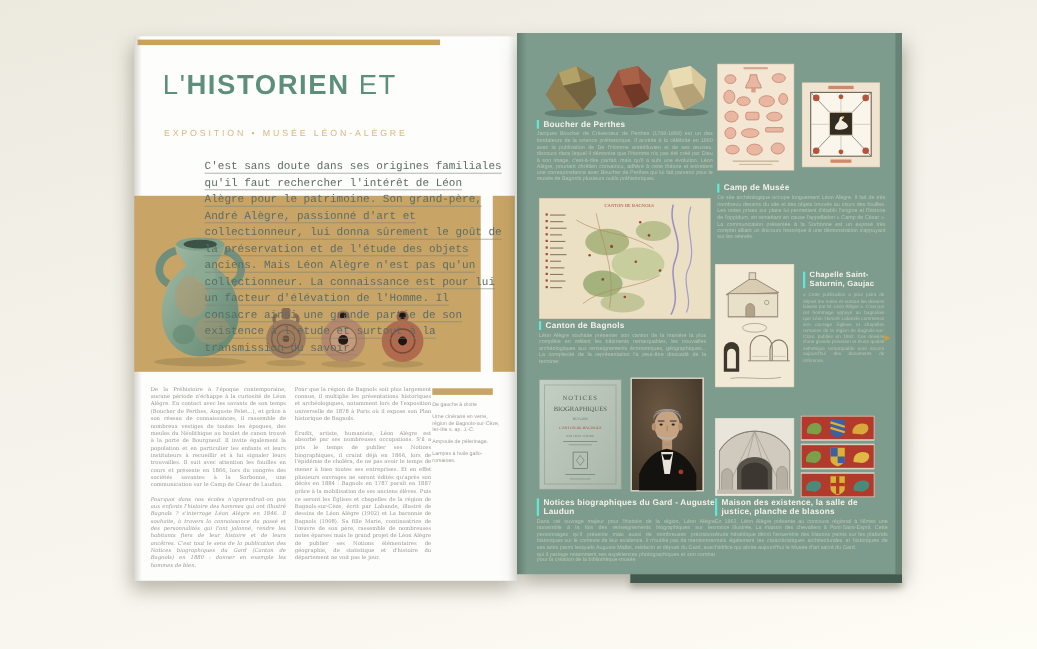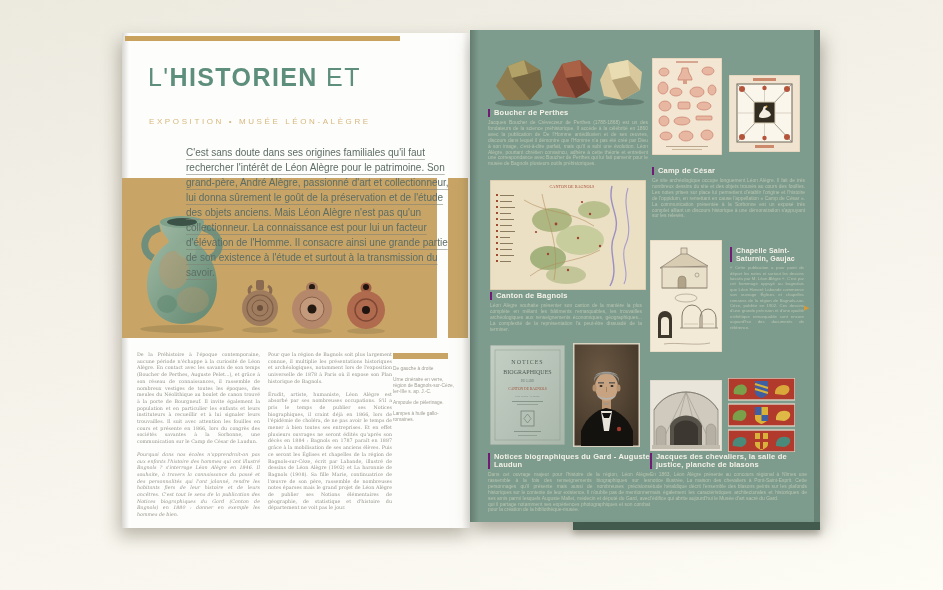--- a/index.html
+++ b/index.html
@@ -27,38 +27,38 @@
   .gold-band{position:absolute;left:0;top:145px;width:315px;height:160px;background:#c8a566;}
   .gold-strip{position:absolute;left:326px;top:145px;width:20px;height:160px;background:#c8a566;}
   .title-block{position:absolute;left:26px;top:33px;color:#5e8e7c;z-index:4;}
   .title-line{font-size:25px;line-height:23px;font-weight:300;letter-spacing:1.4px;white-space:nowrap;}
   .title-line b{font-weight:800;}
   .subtitle{position:absolute;left:27px;top:84px;font-size:8px;letter-spacing:2.6px;
     color:#d7b87e;white-space:nowrap;z-index:4;text-align:center;}
   .intro{position:absolute;left:64px;top:112px;width:274px;z-index:3;
     font-size:10px;line-height:15px;color:#5d6d65;
     text-decoration:underline;text-decoration-color:rgba(125,130,120,.55);
-    text-decoration-thickness:1px;text-underline-offset:3px;}
+    text-decoration-thickness:1px;text-underline-offset:3px;font-family:Liberation Mono, monospace;}
   .art{position:absolute;z-index:2;}
   .jug-art{left:4px;top:175px;}
   .small-art{left:118px;top:243px;}
   .cols{position:absolute;z-index:3;}
   .col{font-family:"DejaVu Serif",serif;font-size:4.8px;line-height:6.7px;color:#97958e;text-align:justify;}
   .col p{margin:0 0 6px;}
   .col .ital{font-style:italic;}
   .col1{left:15px;top:319px;width:123px;}
   .col2{left:146px;top:319px;width:124px;}
   .caption-col{left:271px;top:320px;width:64px;}
   .caption-bar{width:55px;height:6px;background:#c8a566;margin-bottom:7px;}
   .caption-col p{margin:0 0 5px;font-size:4.8px;line-height:6px;color:#a09d93;}
   
   .rp-img{position:absolute;}
   .sec{position:absolute;}
   .sec h3{margin:0 0 3px;font-size:7.5px;line-height:8px;font-weight:bold;color:#f4f1e7;
-    border-left:2px solid #701a75;padding-left:4px;letter-spacing:.2px;}
+    border-left:2px solid #5eead4;padding-left:4px;letter-spacing:.2px;}
   .sec p{margin:0;font-size:4.9px;line-height:5.9px;color:#b9c4b0;text-align:justify;}
   .sec.tiny h3{font-size:7px;line-height:7.6px;}
   .sec.tiny p{font-size:4.3px;line-height:5.4px;}
   .next-arrow{position:absolute;left:334px;top:274px;font-size:7px;color:#d29a3a;line-height:7px;}
 </style>
 </head>
 <body>
 
 <div class="stage">
 
@@ -253,21 +253,21 @@
         <circle cx="35.5" cy="13" r="2.2"></circle>
           <circle cx="35.5" cy="63" r="2.2"></circle>
       </g>
       <rect x="25" y="27" width="21" height="21" fill="#332c20" stroke="#d9cdb4" stroke-width="1"></rect>
       <path d="M30,42 C30,38 33,37 34,34 C34,31 37,30 38,32 L36,34 C38,36 41,36 42,40 C40,43 33,44 30,42 Z" fill="#f2ede0"></path>
       <circle cx="37.5" cy="31.5" r="1" fill="#d9a53a"></circle>
       <rect x="26" y="70" width="19" height="3" fill="#c26b4a" opacity=".75"></rect>
     </svg>
 
     <div class="sec" style="left:182px;top:137px;width:153px">
-      <h3>Camp de César</h3>
+      <h3>Camp de Musée</h3>
       <p>Ce site archéologique occupe longuement Léon Alègre. Il fait de très nombreux dessins du site et des objets trouvés au cours des fouilles. Les notes prises sur place lui permettent d'établir l'origine et l'histoire de l'oppidum, en remettant en cause l'appellation « Camp de César ». La communication présentée à la Sorbonne est un exposé très complet alliant un discours historique à une démonstration s'appuyant sur les relevés.</p>
     </div>
 
     <svg class="rp-img" style="left:180px;top:210px" width="72" height="112" viewBox="0 0 72 112">
       <rect width="72" height="112" fill="#f2e9d7" stroke="#ddd0b5" stroke-width="1"></rect>
       <polygon points="10,28 34,12 58,26" fill="#d8ccb2" stroke="#8b8172" stroke-width=".8"></polygon>
       <rect x="12" y="27" width="45" height="21" fill="#e9e0ca" stroke="#8b8172" stroke-width=".8"></rect>
       <rect x="31" y="8" width="6" height="6" fill="#e2d7bf" stroke="#8b8172" stroke-width=".7"></rect>
       <path d="M28,48 L28,40 A4,4 0 0 1 36,40 L36,48 Z" fill="#b0a388" stroke="#8b8172" stroke-width=".6"></path>
       <circle cx="47" cy="35" r="2" fill="none" stroke="#8b8172" stroke-width=".6"></circle>
@@ -376,19 +376,19 @@
         <rect x="0" y="52" width="67" height="22" fill="#b23a2c" stroke="#d9d2c2" stroke-width="1.4"></rect>
         <path d="M27,55 L40,55 L40,66 C40,70 33.5,72 33.5,72 C33.5,72 27,70 27,66 Z" fill="#d9b23a"></path>
         <rect x="32" y="55" width="3" height="16" fill="#b23a2c"></rect>
         <rect x="27" y="61" width="13" height="3" fill="#b23a2c"></rect>
         <path d="M5,68 C3,61 11,57 17,60 C20,63 18,68 13,69 Z" fill="#4a8a7a"></path>
         <path d="M48,68 C47,60 55,57 61,60 C64,63 61,68 56,69 Z" fill="#4a8a7a"></path>
       </g>
     </svg>
 
     <div class="sec" style="left:180px;top:423px;width:157px">
-      <h3>Jacques des chevaliers, la salle de justice, planche de blasons</h3>
+      <h3>Maison des existence, la salle de justice, planche de blasons</h3>
       <p>En 1863, Léon Alègre présente au concours régional à Nîmes une notice illustrée, La maison des chevaliers à Pont-Saint-Esprit. Cette étude héraldique décrit l'ensemble des blasons peints sur les plafonds mais également les caractéristiques architecturales et historiques de l'édifice qui abrite aujourd'hui le Musée d'art sacré du Gard.</p>
     </div>
   </div>
 
   <div class="curl-bottom"></div>
 </div>
 
 </body></html>

